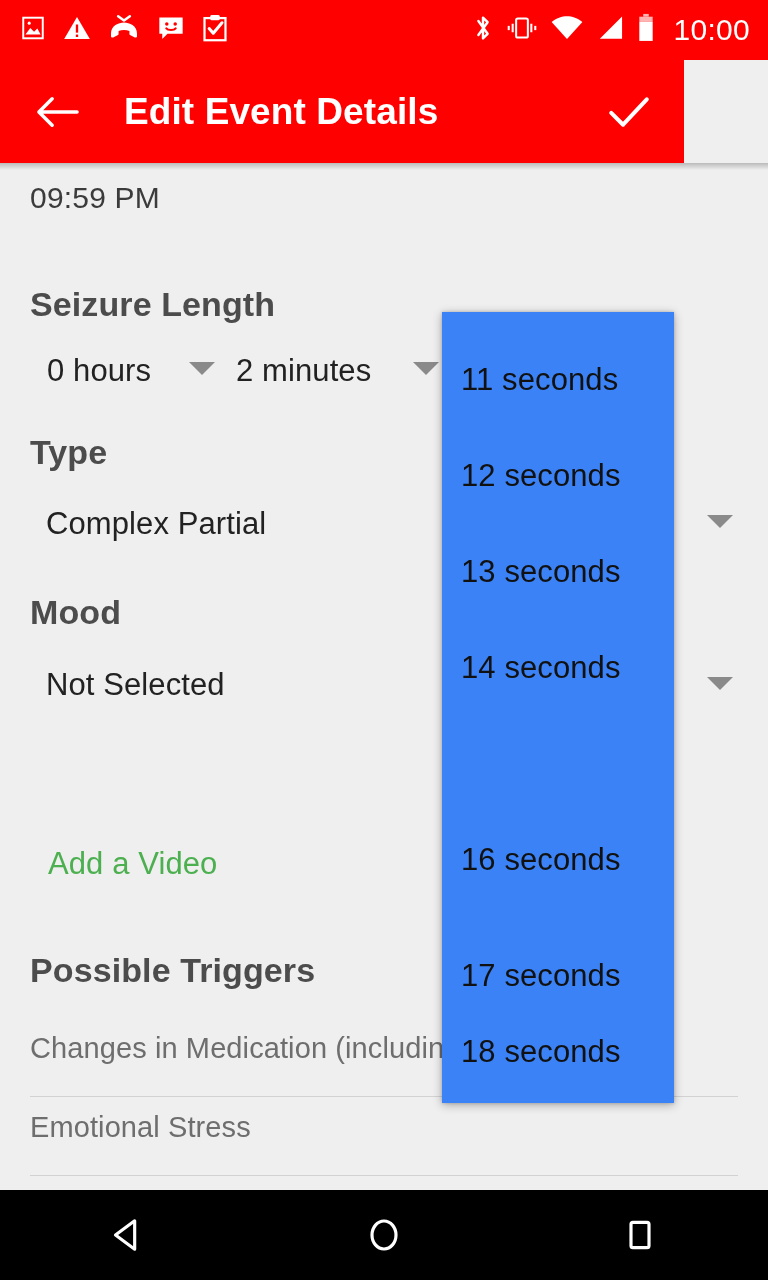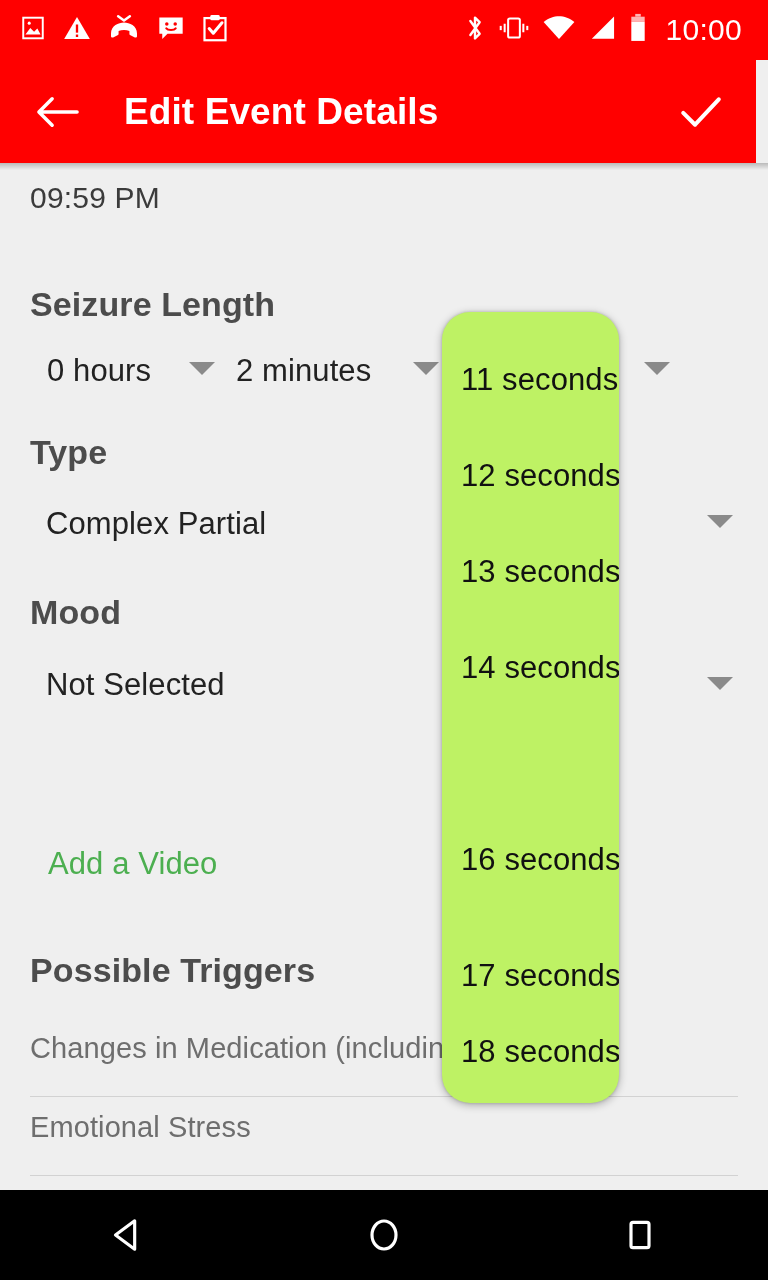--- a/index.html
+++ b/index.html
@@ -24,21 +24,21 @@
 
   
   #status-bar {
     position: absolute;
     left: 0; top: 0;
     width: 768px; height: 60px;
     background: #ff0000;
     display: flex;
     align-items: center;
     box-sizing: border-box;
-    padding: 0 26px 0 20px;
+    padding: 0 18px 0 20px;
   }
   #status-left {
     display: flex;
     align-items: center;
     gap: 16px;
     flex: 0 0 auto;
   }
   #status-right {
     margin-left: auto;
     display: flex;
@@ -52,21 +52,21 @@
     font-weight: 400;
     letter-spacing: 0.3px;
     margin-left: 5px;
     line-height: 1;
   }
 
   
   #app-bar {
     position: absolute;
     left: 0; top: 60px;
-    width: 756px; height: 103px;
+    width: 684px; height: 103px;
     background: #ff0000;
     display: flex;
     align-items: center;
     box-sizing: border-box;
     padding: 0 28px 0 30px;
   }
   #back-button {
     width: 56px; height: 56px;
     display: flex; align-items: center; justify-content: center;
     flex: 0 0 auto;
@@ -167,27 +167,26 @@
     width: 708px;
     height: 1px;
     background: #d2d2d2;
   }
 
   
   #seconds-dropdown {
     position: absolute;
     left: 442px;
     top: 149px;
-    width: 177px;
+    width: 232px;
     height: 791px;
-    background: #bef264;
+    background: #3b82f6;
     box-shadow: 0 2px 9px rgba(0,0,0,0.30), 0 0 3px rgba(0,0,0,0.18);
     overflow: hidden;
     z-index: 20;
-    border-radius: 28px;
   }
   .dd-item {
     position: absolute;
     left: 0;
     width: 199px;
     height: 96px;
     cursor: pointer;
   }
   .dd-label {
     position: absolute;

